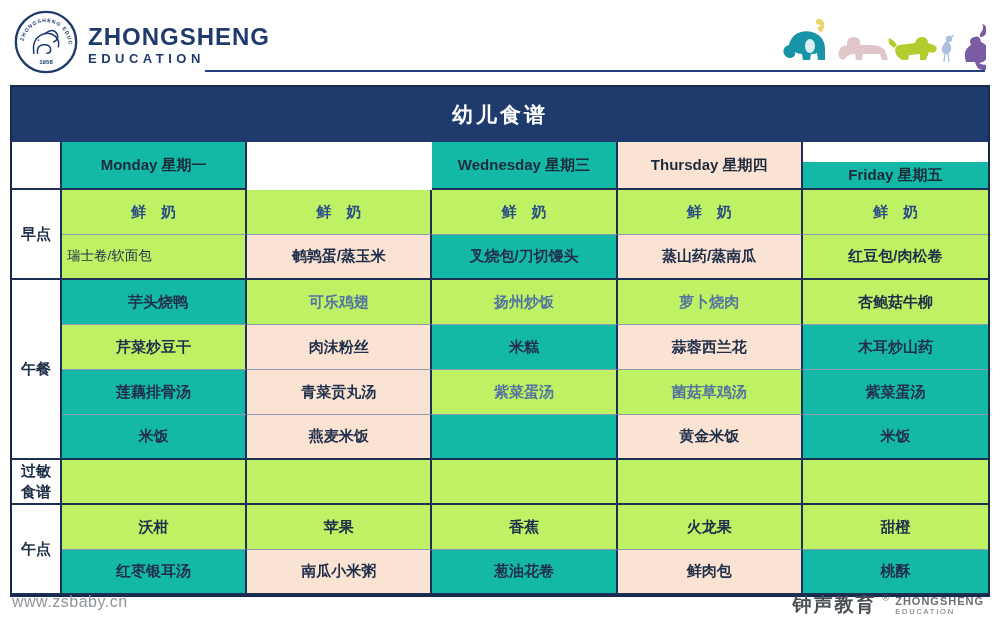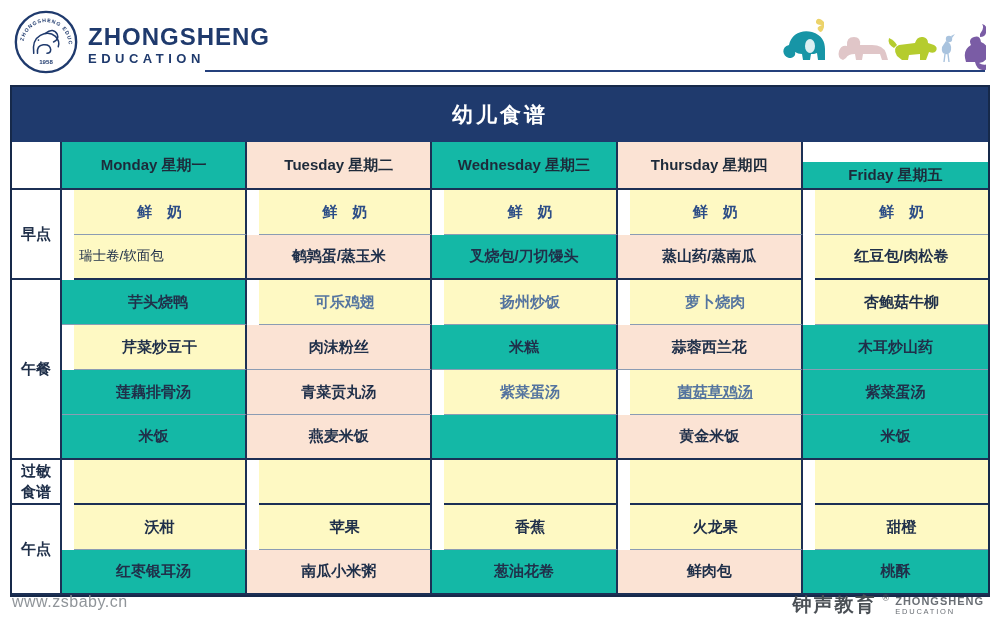--- a/index.html
+++ b/index.html
@@ -43,21 +43,21 @@
     font-size:15px; font-weight:700; color:#20304a;
     text-align:center; line-height:1.35;
     padding:0 4px;
   }
   .c.lastcol { border-right:none; }
   .c.gend { border-bottom:2px solid #1c3055; }
   .c.hdrb { border-bottom:2px solid #1c3055; }
   .hdr { font-size:15px; font-weight:700; color:#1d2a3a; }
   .stub { background:#ffffff; }
   .lab { background:#ffffff; font-size:15px; font-weight:700; color:#20304a; padding:0 2px; }
-  .bg-white { background:#fef9c3;margin-left:12px; }
+  .bg-white { background:#bef264; }
   .bg-gray  { background:#14b8a6; }
   .bg-peach { background:#fbe3d4; }
   .tx-dark { color:#20304a; }
   .tx-navy { color:#2c4d86; }
   .tx-blue { color:#54749f; }
   .left { justify-content:flex-start; font-weight:400; font-size:13.5px; padding-left:5px; }
 
   
   .site { position:absolute; left:12px; top:593px; font-size:16px; color:#90959a; letter-spacing:0.5px; }
   .brand-footer { position:absolute; right:16px; top:592px; display:flex; align-items:flex-start; gap:6px; }
@@ -124,21 +124,20 @@
     <path d="M185 50 q-4 -12 5 -17 q-3 -6 3 -8 q6 -2 7 5 q8 3 7 12 q-1 8 -9 9 q4 3 9 1 q3 5 -3 6 q-8 1 -10 -8 z"></path>
     <path d="M199 22 q5 -6 2 -10 q6 1 4 9 q-1 4 -6 4 z"></path>
   </g>
 </svg>
 
 <div class="menu-table">
   <div class="title-bar">幼儿食谱</div>
   <div class="grid" id="grid">
       <div class="c stub hdrb" style="grid-area: 1 / 1;"></div>
       <div class="c hdr hdrb bg-gray" style="grid-area: 1 / 2;">Monday 星期一</div>
-      <div class="c hdr hdrb bg-peach" style="grid-area: 1 / 3;">Tuesday 星期二</div>
       <div class="c hdr hdrb bg-gray" style="grid-area: 1 / 4; text-align: center;">Wednesday 星期三</div>
       <div class="c hdr hdrb bg-peach" style="grid-area: 1 / 5;">Thursday 星期四</div>
       <div class="c hdr hdrb bg-gray lastcol" style="grid-area: 1 / 6; margin-top: 20px;">Friday 星期五</div>
       <div class="c lab gend" style="grid-area: 2 / 1 / span 2;">早点</div>
       <div class="c bg-white tx-navy" style="grid-area: 2 / 2;">鲜　奶</div>
       <div class="c bg-white tx-navy" style="grid-area: 2 / 3;">鲜　奶</div>
       <div class="c bg-white tx-navy" style="grid-area: 2 / 4;">鲜　奶</div>
       <div class="c bg-white tx-navy" style="grid-area: 2 / 5;">鲜　奶</div>
       <div class="c bg-white tx-navy lastcol" style="grid-area: 2 / 6;">鲜　奶</div>
       <div class="c bg-white tx-dark left gend" style="grid-area: 3 / 2;">瑞士卷/软面包</div>
@@ -153,21 +152,21 @@
       <div class="c bg-white tx-blue" style="grid-area: 4 / 5;">萝卜烧肉</div>
       <div class="c bg-white tx-dark lastcol" style="grid-area: 4 / 6;">杏鲍菇牛柳</div>
       <div class="c bg-white tx-dark" style="grid-area: 5 / 2;">芹菜炒豆干</div>
       <div class="c bg-peach tx-dark" style="grid-area: 5 / 3;">肉沫粉丝</div>
       <div class="c bg-gray tx-dark" style="grid-area: 5 / 4;">米糕</div>
       <div class="c bg-peach tx-dark" style="grid-area: 5 / 5;">蒜蓉西兰花</div>
       <div class="c bg-gray tx-dark lastcol" style="grid-area: 5 / 6;">木耳炒山药</div>
       <div class="c bg-gray tx-dark" style="grid-area: 6 / 2;">莲藕排骨汤</div>
       <div class="c bg-peach tx-dark" style="grid-area: 6 / 3;">青菜贡丸汤</div>
       <div class="c bg-white tx-blue" style="grid-area: 6 / 4;">紫菜蛋汤</div>
-      <div class="c bg-white tx-blue" style="grid-area: 6 / 5; text-decoration: underline;">菌菇草鸡汤</div>
+      <div class="c bg-white tx-blue" style="grid-area: 6 / 5;">菌菇草鸡汤</div>
       <div class="c bg-gray tx-dark lastcol" style="grid-area: 6 / 6;">紫菜蛋汤</div>
       <div class="c bg-gray tx-dark gend" style="grid-area: 7 / 2;">米饭</div>
       <div class="c bg-peach tx-dark gend" style="grid-area: 7 / 3;">燕麦米饭</div>
       <div class="c bg-gray tx-dark gend" style="grid-area: 7 / 4;"></div>
       <div class="c bg-peach tx-dark gend" style="grid-area: 7 / 5;">黄金米饭</div>
       <div class="c bg-gray tx-dark gend lastcol" style="grid-area: 7 / 6;">米饭</div>
       <div class="c lab gend" style="grid-area: 8 / 1 / span 1;">过敏食谱</div>
       <div class="c bg-white tx-dark gend" style="grid-area: 8 / 2;"></div>
       <div class="c bg-white tx-dark gend" style="grid-area: 8 / 3;"></div>
       <div class="c bg-white tx-dark gend" style="grid-area: 8 / 4;"></div>

